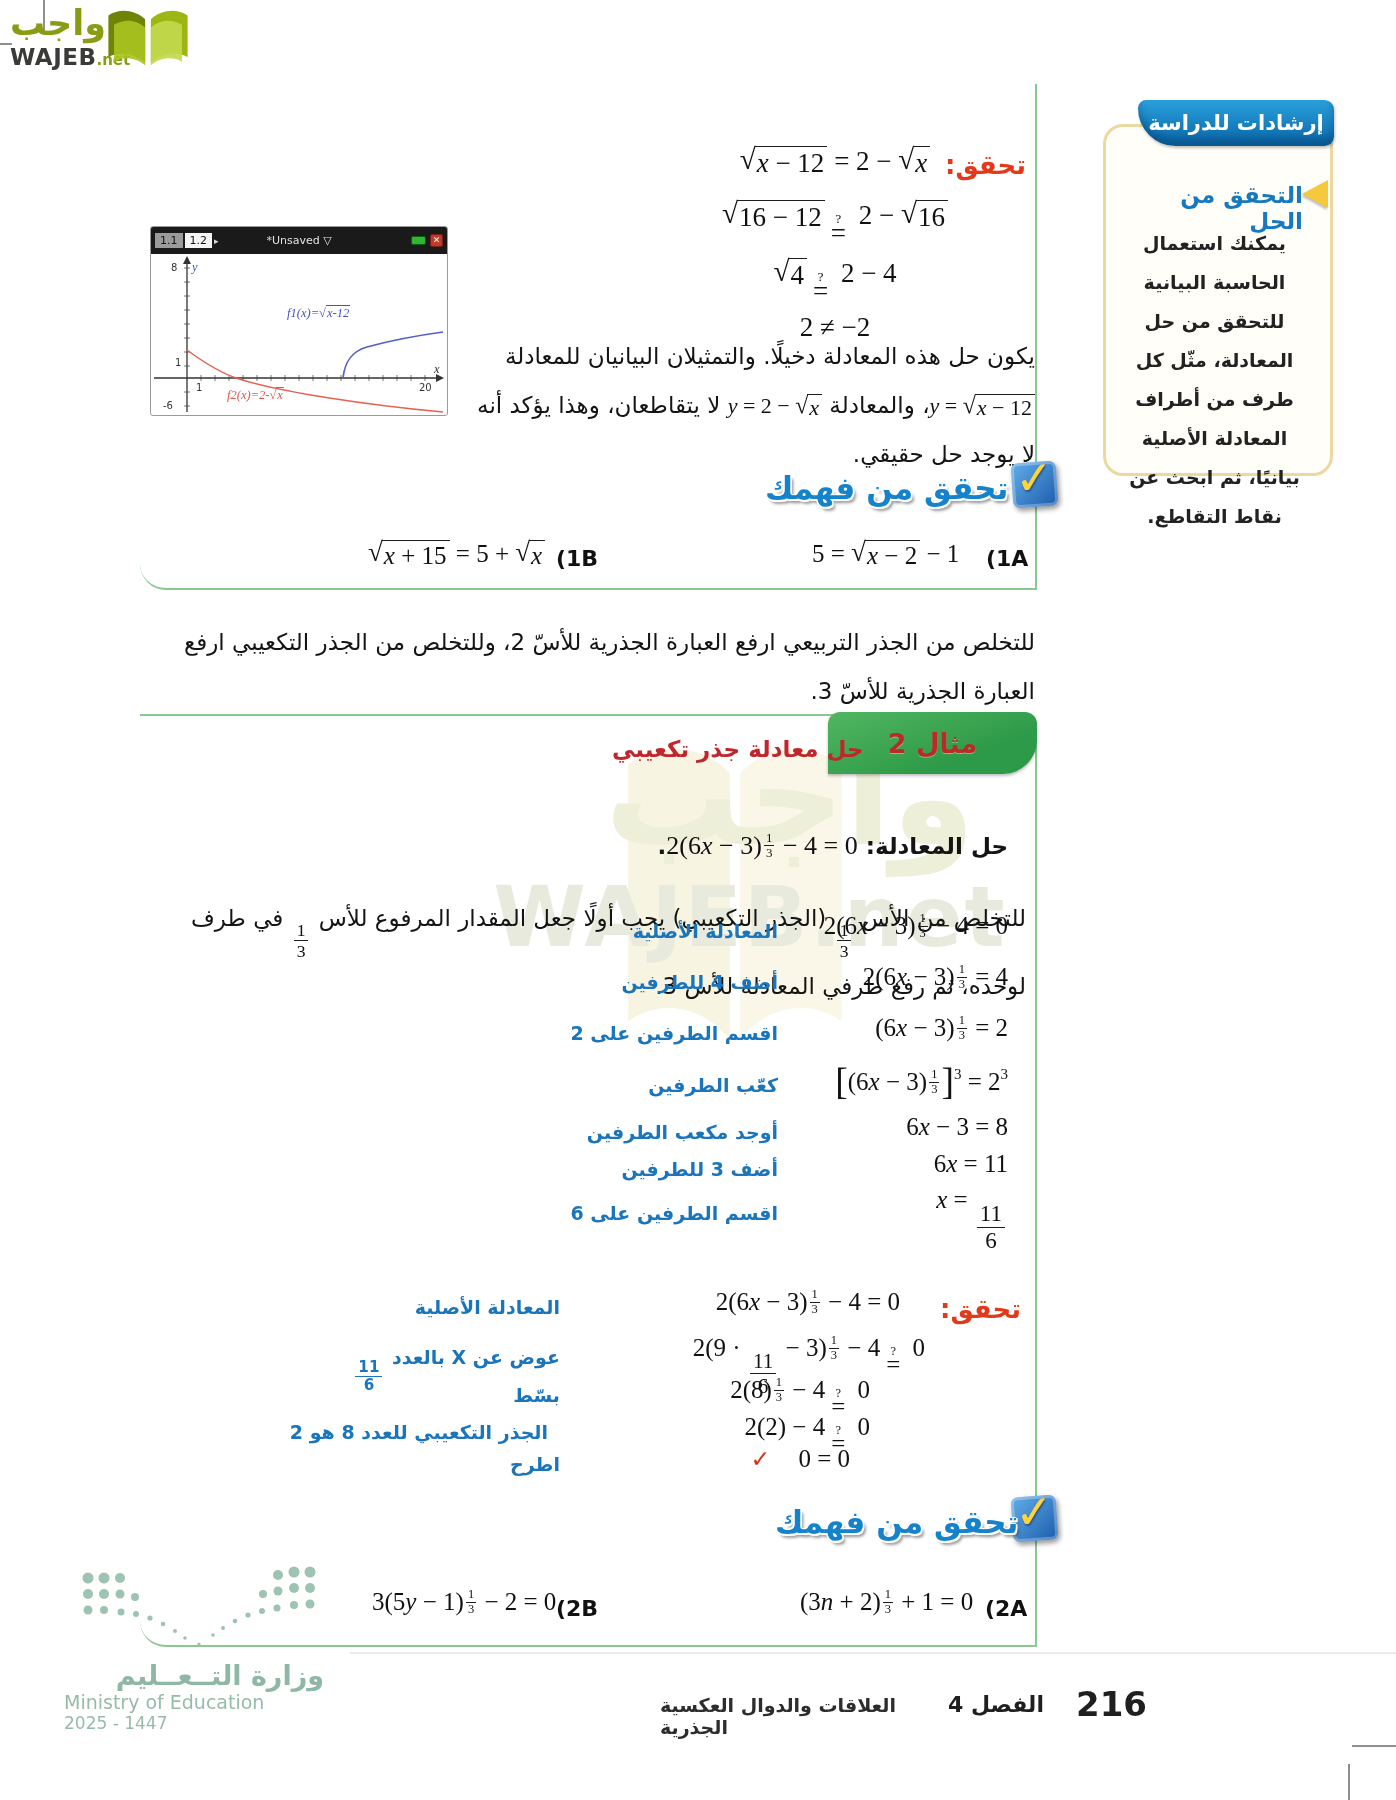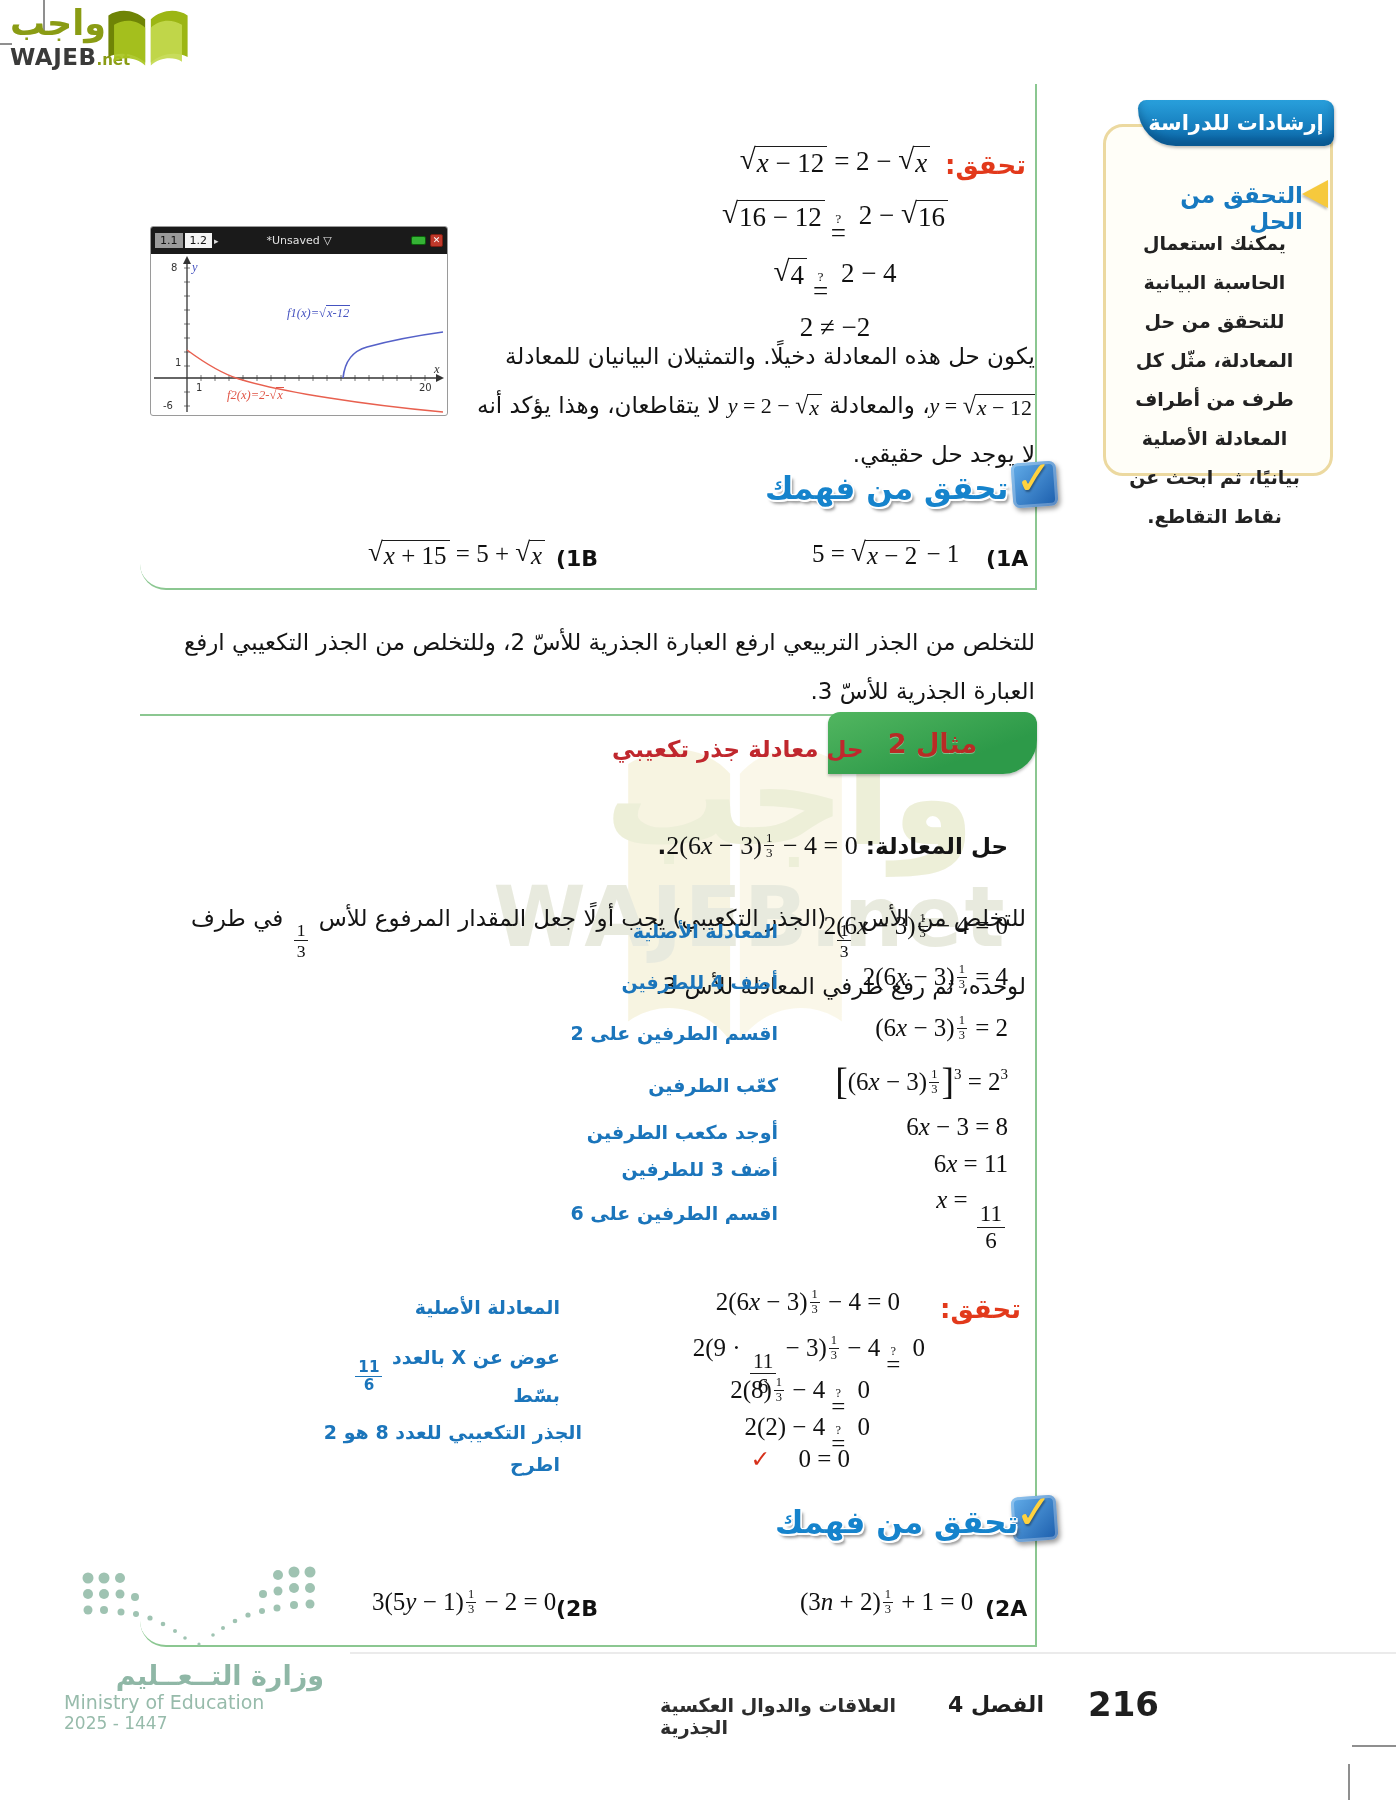--- a/index.html
+++ b/index.html
@@ -116,21 +116,21 @@
   .calc-graph { position:relative; direction:ltr; }
   .gl { position:absolute; font-size:10px; color:#333; font-family:"DejaVu Sans",sans-serif; }
   .gl-f1 { color:#4553c0; font-family:"Liberation Serif",serif; font-size:12.5px; font-style:italic; }
   .gl-f2 { color:#e05546; font-family:"Liberation Serif",serif; font-size:12.5px; font-style:italic; }
   .minirad { border-top:1.2px solid currentColor; padding:0 1px; }
 
   
   .mn-ar   { color:#8fb7a6; font-weight:bold; font-size:27px; }
   .mn-en   { color:#97bbab; font-size:19px; }
   .mn-year { color:#97bbab; font-size:17px; }
-  .pg-num  { position:absolute; z-index:2; font-weight:bold; font-size:34px; color:#1f1f1f;margin-left:12px; }
+  .pg-num  { position:absolute; z-index:2; font-weight:bold; font-size:34px; color:#1f1f1f; }
   .pg-chap { position:absolute; z-index:2; font-weight:bold; font-size:22px; color:#1f1f1f; }
   .pg-title{ position:absolute; z-index:2; font-weight:bold; font-size:19px; color:#2d2d2d; }
   .faintline { position:absolute; background:#ebebeb; }
   .sageline  { position:absolute; background:#cfe0d6; }
 </style>
 </head>
 <body>
 
 <div class="page">
 
@@ -363,21 +363,21 @@
           <span class="q">?</span>
           <span>=</span>
         </span><span> 0</span></span>
     <span class="slbl" style="right:470px">بسّط</span>
   </div>
   <div class="steprow" style="top:1413px">
     <span class="eq" style="right:160px"><span>2(2) − 4</span><span class="qeq">
           <span class="q">?</span>
           <span>=</span>
         </span><span> 0</span></span>
-    <span class="slbl" style="right:448px">الجذر التكعيبي للعدد 8 هو 2</span>
+    <span class="slbl" style="right:482px">الجذر التكعيبي للعدد 8 هو 2</span>
   </div>
   <div class="steprow" style="top:1445px">
     <span class="eq" style="right:180px"><span class="redck">✓</span><span>0 = 0</span></span>
     <span class="slbl" style="right:470px">اطرح</span>
   </div>
 
   <div class="cyu-icon" style="left:1012px;top:1496px">
       <span>✓</span>
     </div>
   <div class="cyu-title" style="left:775px;top:1504px">تحقق من فهمك</div>

